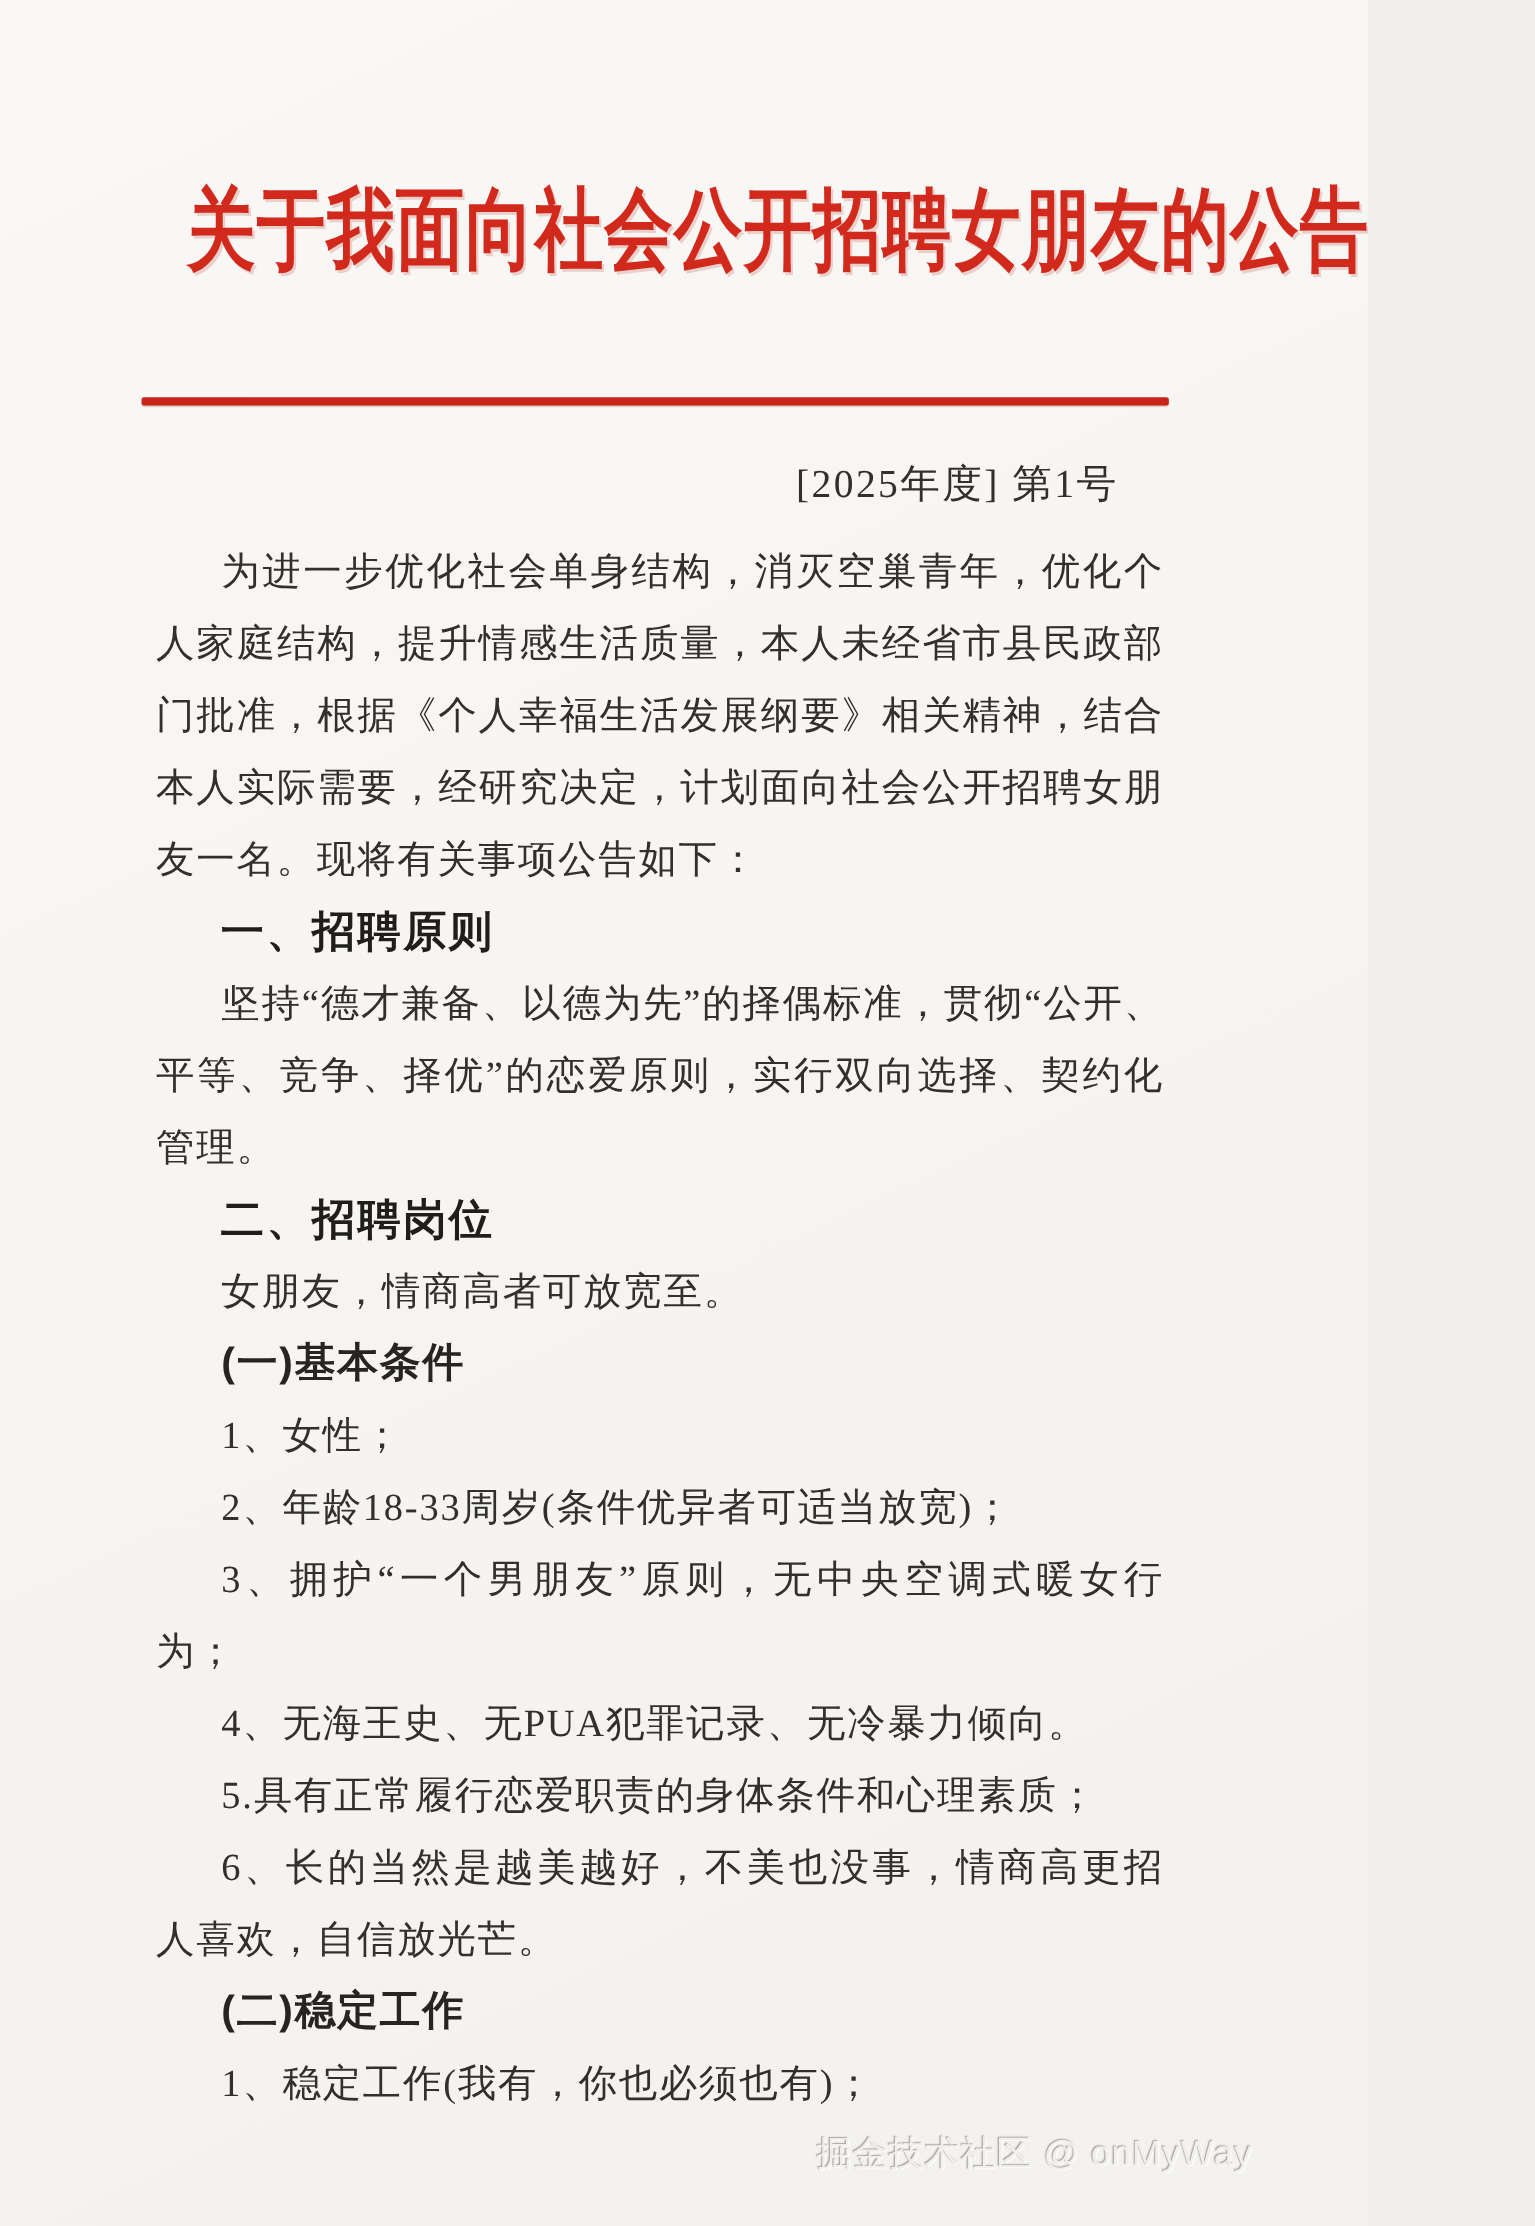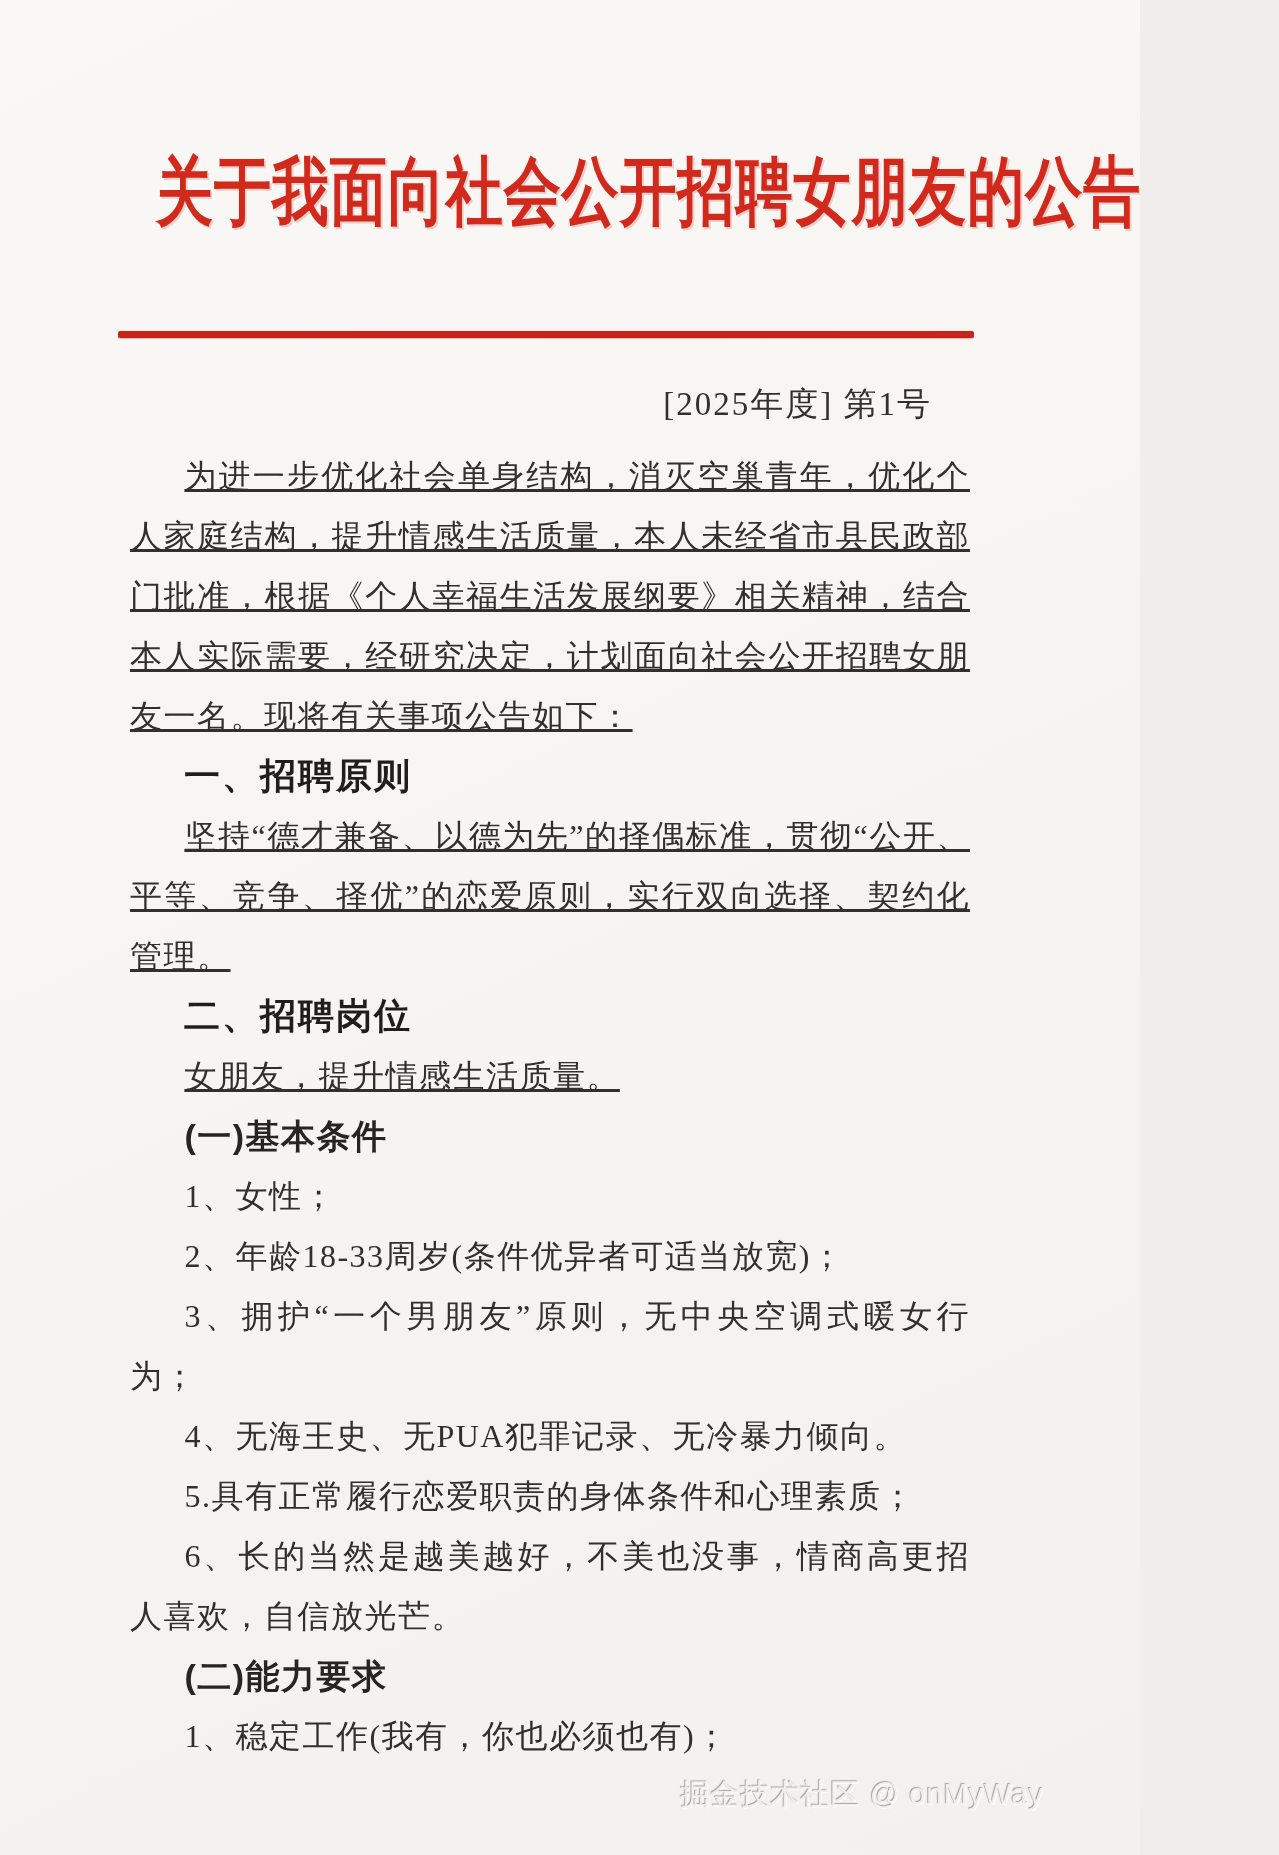--- a/index.html
+++ b/index.html
@@ -51,21 +51,20 @@
     padding-right:38px;
     letter-spacing:2px;
   }
   .para{
     margin:0;
     font-size:32px;
     line-height:60px;
     letter-spacing:1.5px;
     text-align:justify;
     text-indent:1.7em;
-    text-decoration:underline;
   }
   .intro{margin-top:12px;}
   .sec-heading{
     margin:0;
     font-size:36px;
     line-height:60px;
     font-weight:700;
     letter-spacing:2px;
     text-indent:1.5em;
     color:#1f1e1c;
@@ -113,30 +112,30 @@
     <div class="rule"></div>
 
     <div class="issue">[2025年度] 第1号</div>
 
     <p class="para intro">为进一步优化社会单身结构，消灭空巢青年，优化个人家庭结构，提升情感生活质量，本人未经省市县民政部门批准，根据《个人幸福生活发展纲要》相关精神，结合本人实际需要，经研究决定，计划面向社会公开招聘女朋友一名。现将有关事项公告如下：</p>
 
     <h2 class="sec-heading">一、招聘原则</h2>
     <p class="para">坚持“德才兼备、以德为先”的择偶标准，贯彻“公开、平等、竞争、择优”的恋爱原则，实行双向选择、契约化管理。</p>
 
     <h2 class="sec-heading">二、招聘岗位</h2>
-    <p class="para">女朋友，提升情感生活质量。</p>
+    <p class="para">女朋友，情商高者可放宽至。</p>
 
 
     <h3 class="sub-heading">(一)基本条件</h3>
     <p class="item">1、女性；</p>
     <p class="item">2、年龄18-33周岁(条件优异者可适当放宽)；</p>
     <p class="item">3、拥护“一个男朋友”原则，无中央空调式暖女行为；</p>
     <p class="item">4、无海王史、无PUA犯罪记录、无冷暴力倾向。</p>
     <p class="item">5.具有正常履行恋爱职责的身体条件和心理素质；</p>
     <p class="item">6、长的当然是越美越好，不美也没事，情商高更招人喜欢，自信放光芒。</p>
 
-    <h3 class="sub-heading">(二)能力要求</h3>
+    <h3 class="sub-heading">(二)稳定工作</h3>
     <p class="item">1、稳定工作(我有，你也必须也有)；</p>
 
   </div>
 
   <div class="watermark">掘金技术社区 @ onMyWay</div>
 </div>
 
 </body></html>

